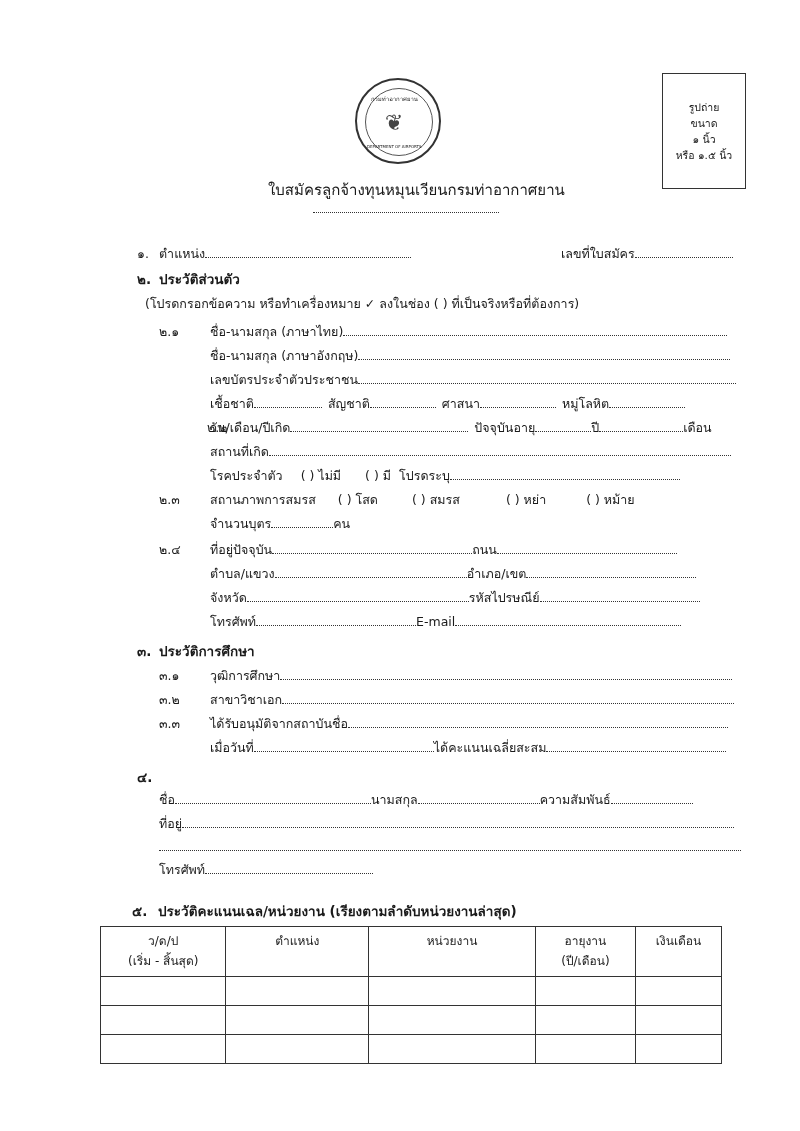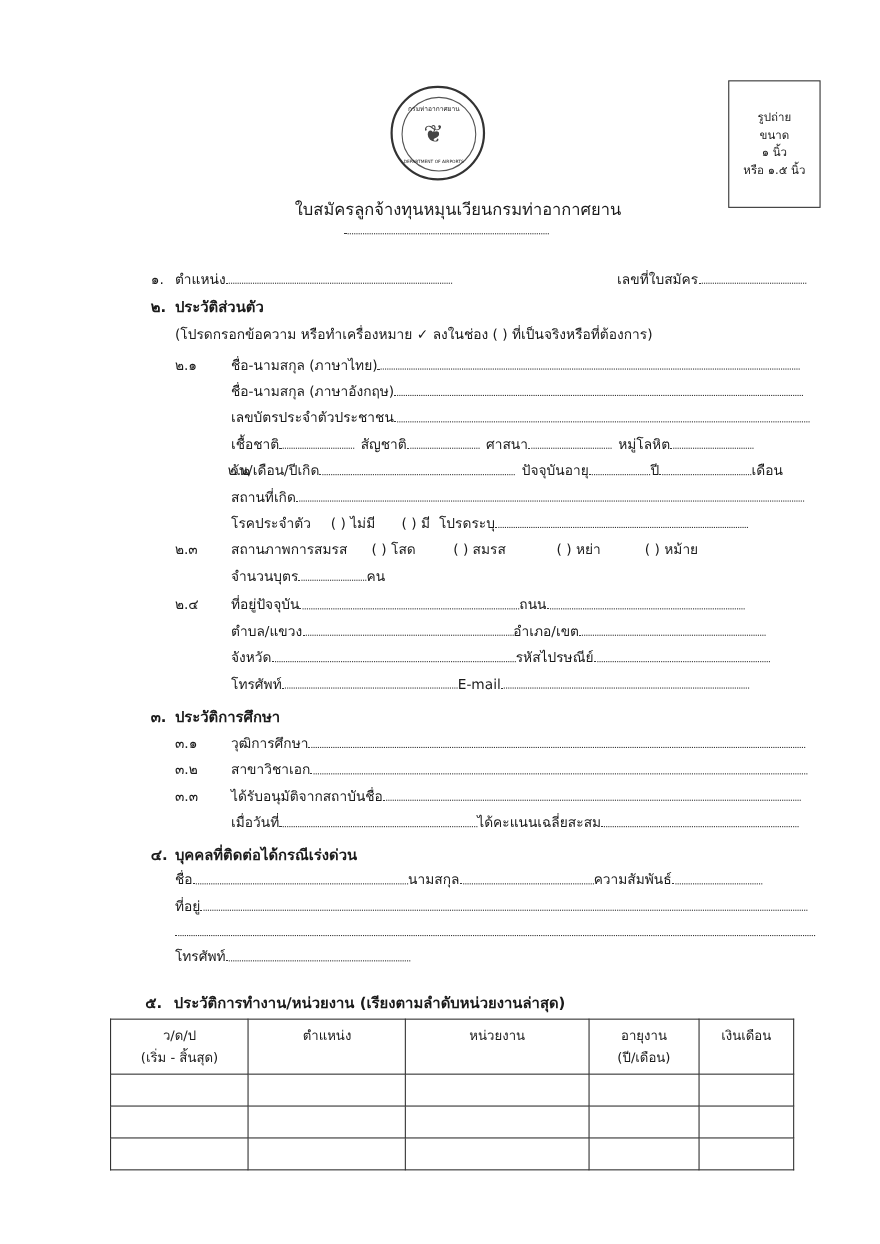--- a/index.html
+++ b/index.html
@@ -49,21 +49,21 @@
 </div>
 <div class="row" style="left:561px;top:244px;">
   <span>เลขที่ใบสมัคร</span>
   <span class="dots" style="width:98px;"></span>
 </div>
 
 <div class="row bold" style="left:137px;top:268px;">
   <span style="width:22px;">๒.</span>
   <span>ประวัติส่วนตัว</span>
 </div>
-<div class="abs" style="left:159px;top:294px;">(โปรดกรอกข้อความ หรือทำเครื่องหมาย ✓ ลงในช่อง ( ) ที่เป็นจริงหรือที่ต้องการ)</div>
+<div class="abs" style="left:145px;top:294px;">(โปรดกรอกข้อความ หรือทำเครื่องหมาย ✓ ลงในช่อง ( ) ที่เป็นจริงหรือที่ต้องการ)</div>
 
 <div class="num" style="left:159px;top:322px;">๒.๑</div>
 <div class="row" style="left:210px;top:322px;">
   <span>ชื่อ-นามสกุล (ภาษาไทย)</span>
   <span class="dots" style="width:384px;"></span>
 </div>
 <div class="row" style="left:210px;top:346px;">
   <span>ชื่อ-นามสกุล (ภาษาอังกฤษ)</span>
   <span class="dots" style="width:372px;"></span>
 </div>
@@ -176,21 +176,20 @@
 </div>
 <div class="row" style="left:210px;top:738px;">
   <span>เมื่อวันที่</span>
   <span class="dots" style="width:180px;"></span>
   <span>ได้คะแนนเฉลี่ยสะสม</span>
   <span class="dots" style="width:180px;"></span>
 </div>
 
 <div class="row bold" style="left:137px;top:766px;">
   <span style="width:22px;">๔.</span>
-  <span>บุคคลที่ติดต่อได้กรณีเร่งด่วน</span>
 </div>
 <div class="row" style="left:159px;top:790px;">
   <span>ชื่อ</span>
   <span class="dots" style="width:196px;"></span>
   <span>นามสกุล</span>
   <span class="dots" style="width:122px;"></span>
   <span>ความสัมพันธ์</span>
   <span class="dots" style="width:82px;"></span>
 </div>
 <div class="row" style="left:159px;top:814px;">
@@ -200,21 +199,21 @@
 <div class="row" style="left:159px;top:838px;">
   <span class="dots" style="width:582px;"></span>
 </div>
 <div class="row" style="left:159px;top:860px;">
   <span>โทรศัพท์</span>
   <span class="dots" style="width:168px;"></span>
 </div>
 
 <div class="row bold" style="left:132px;top:900px;">
   <span style="width:26px;">๕.</span>
-  <span>ประวัติการทำงาน/หน่วยงาน (เรียงตามลำดับหน่วยงานล่าสุด)</span>
+  <span>ประวัติคะแนนเฉล/หน่วยงาน (เรียงตามลำดับหน่วยงานล่าสุด)</span>
 </div>
 
 <table class="work">
   <thead>
     <tr>
       <th style="width:133px;">
         <div>ว/ด/ป</div>
         <div>(เริ่ม - สิ้นสุด)</div>
       </th>
       <th style="width:150px;">

